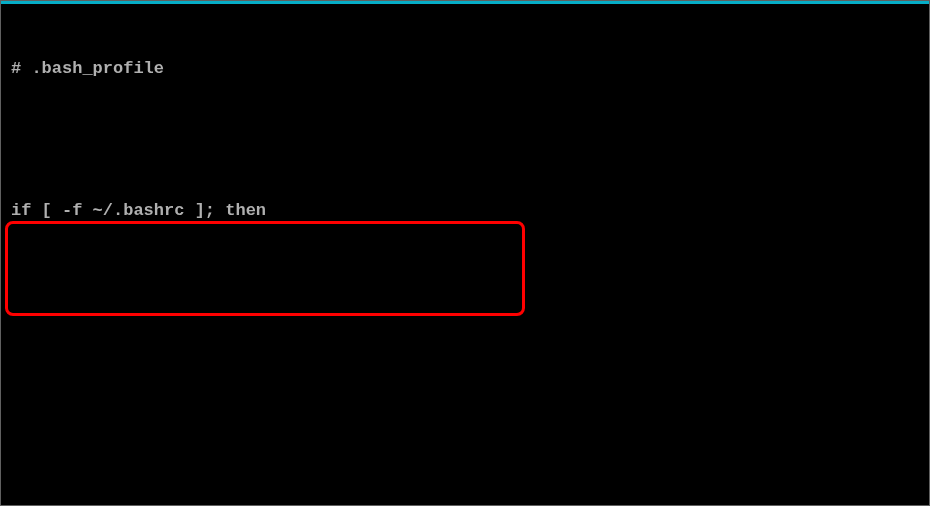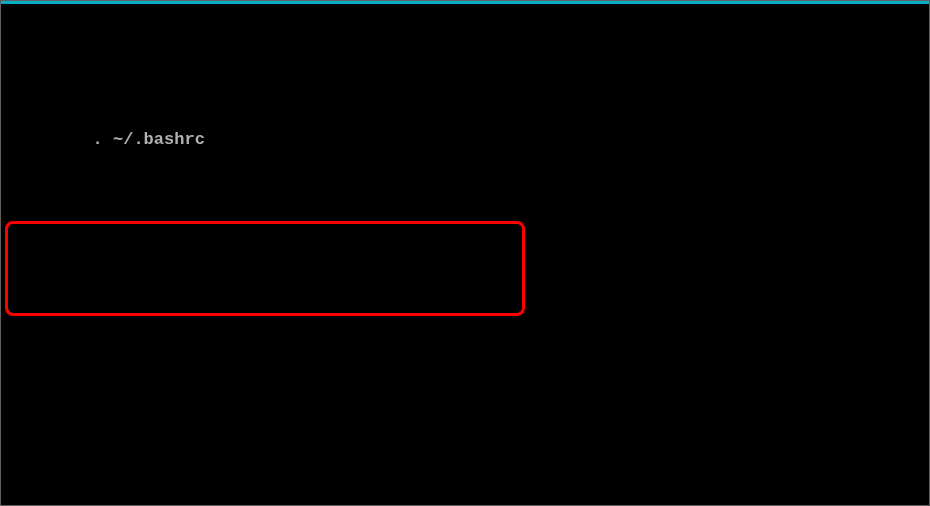--- a/index.html
+++ b/index.html
@@ -46,22 +46,23 @@
       height: 95px;
       pointer-events: none;
     }
   </style>
 </head>
 <body>
 
 <div class="top-border"></div>
 
 <div class="terminal">
+  <span class="line"># .bash_profile</span>
   <span class="line"></span>
-  <span class="line">        . ~/.bashrc</span>
+  <span class="line">if [ -f ~/.bashrc ]; then</span>
   <span class="line"></span>
   
   
   
   
   
   
   
   
   

